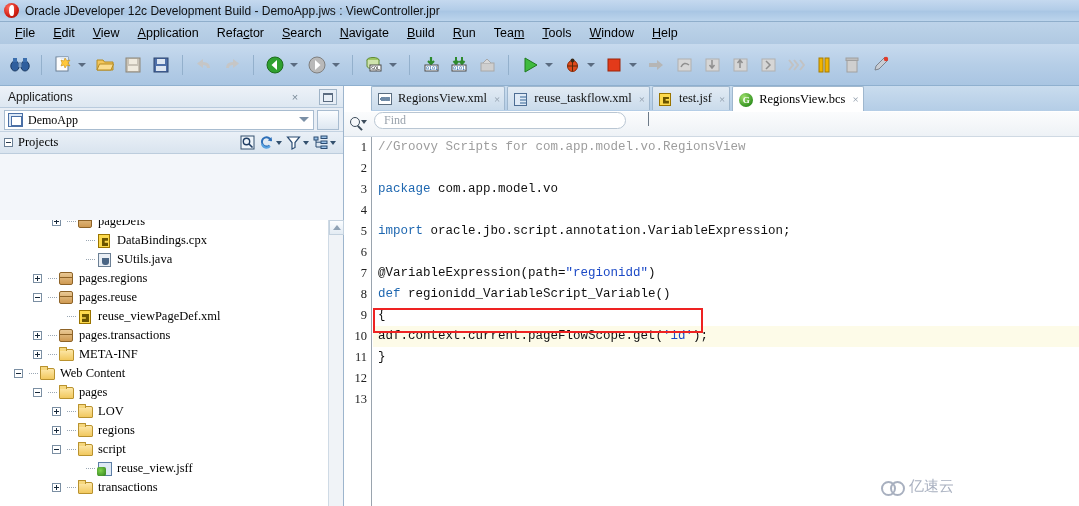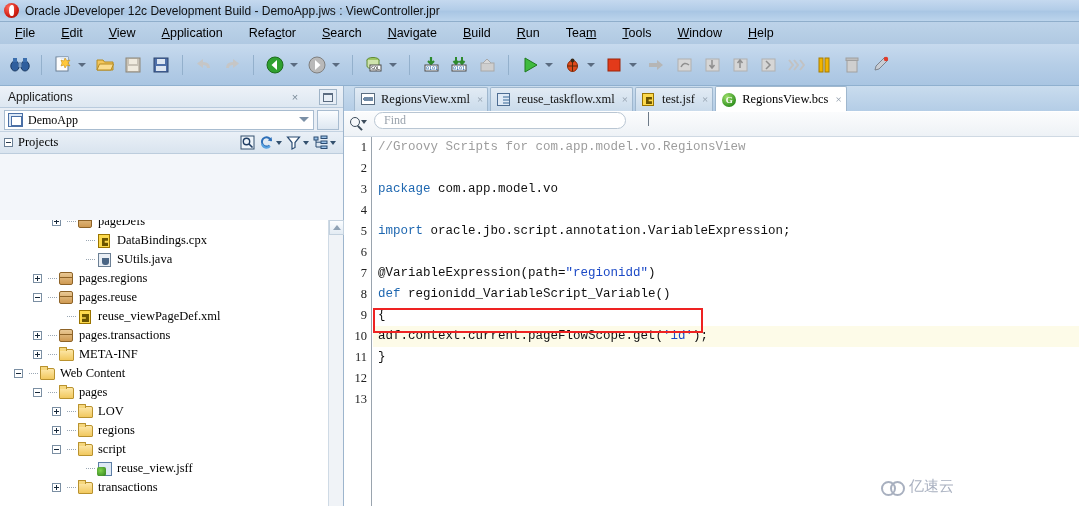--- a/index.html
+++ b/index.html
@@ -31,21 +31,21 @@
   }
   .title-text {
     font-size:12px; color:#111; white-space:nowrap;
     font-family:"Liberation Sans", sans-serif;
   }
 
   
   .menubar {
     position:absolute; left:0; top:22px; width:1079px; height:22px;
     background:linear-gradient(to bottom,#bdd3e9 0%,#b0c9e2 100%);
-    display:flex; align-items:center; padding-left:6px;gap:8px;
+    display:flex; align-items:center; padding-left:6px;
   }
   .menu-item {
     font-size:12.5px; color:#000; padding:2px 9px; white-space:nowrap; cursor:default;
   }
   .menu-item u { text-decoration:underline; }
 
   
   .toolbar {
     position:absolute; left:0; top:44px; width:1079px; height:42px;
     background:linear-gradient(to bottom,#c7daee 0%,#b6cee7 50%,#a9c5e2 100%);
@@ -237,22 +237,23 @@
     content:""; border-left:4px solid transparent; border-right:4px solid transparent;
     border-bottom:5px solid #8fa2b5;
   }
 
   
   .editor {
     position:absolute; left:344px; top:86px; width:735px; height:420px; background:#fff;
   }
   .tabbar {
     height:26px; background:linear-gradient(to bottom,#c9dcee,#b4cde6);
-    display:flex; align-items:center; padding-left:10px; position:relative;
+    display:flex; align-items:flex-start; padding-left:0; position:relative;
     border-bottom:1px solid #fff;
+    margin-left:27px;
   }
   .tab {
     height:24px; display:flex; align-items:center; padding:0 4px 0 6px;
     background:linear-gradient(to bottom,#e2ebf4,#cadbeb);
     border:1px solid #9fb7ce; border-bottom:none; margin-right:2px;
     border-radius:2px 2px 0 0; white-space:nowrap;
     font-family:"Liberation Serif", serif; font-size:12.5px; color:#111;
   }
   .tab.active {
     background:#fff; border-color:#9fb7ce; height:25px; color:#000;

